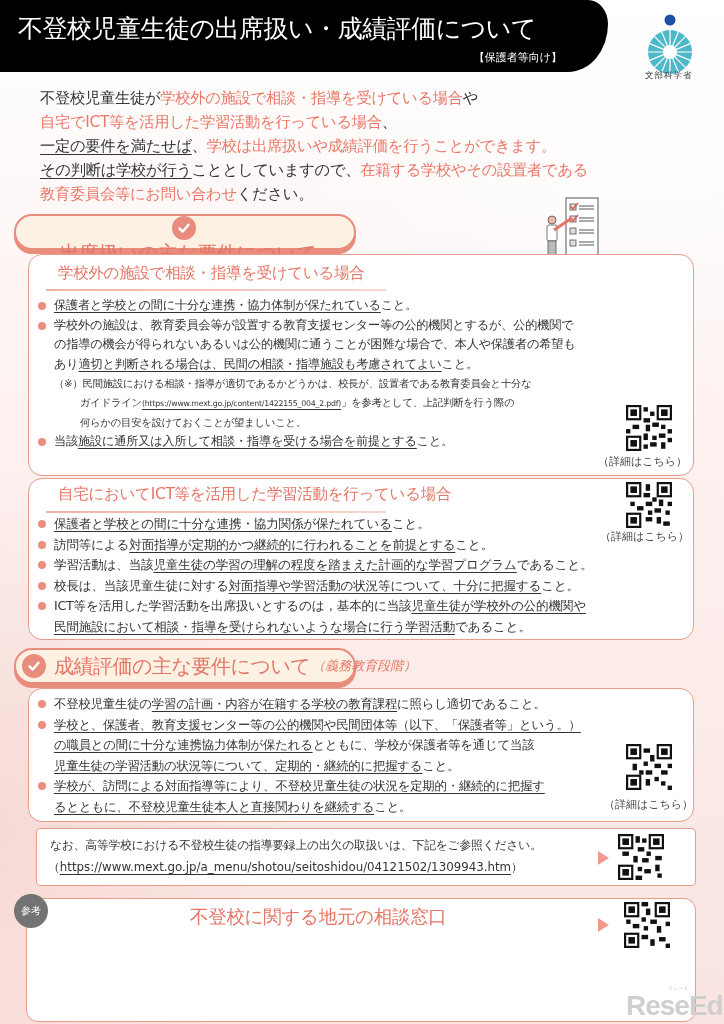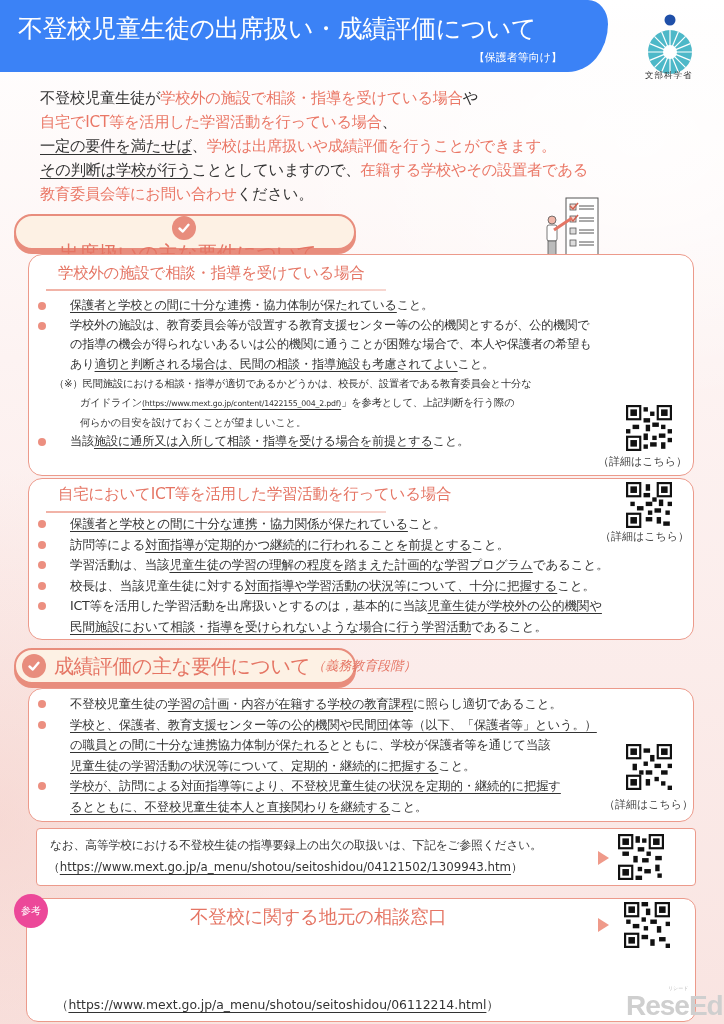--- a/index.html
+++ b/index.html
@@ -16,21 +16,21 @@
       radial-gradient(ellipse 520px 380px at 640px 140px, rgba(255,255,255,0.75), rgba(255,255,255,0) 70%),
       radial-gradient(ellipse 400px 500px at 0px 820px, rgba(240,190,180,0.35), rgba(255,255,255,0) 70%),
       linear-gradient(180deg, #ffffff 0%, #fdf3f2 35%, #f9e4e1 100%);
     z-index: 0;
   }
   .page { position: absolute; inset: 0; z-index: 1; }
 
   
   .title-banner {
     position: absolute; left: 0; top: 0; width: 608px; height: 72px;
-    background: #3b82f6;
+    background: #000000;
     border-bottom-right-radius: 60px 72px;
     border-top-right-radius: 30px 36px;
   }
   .title-text {
     position: absolute; left: 18px; top: 12px;
     font-size: 25px; color: #fff; letter-spacing: -0.5px; white-space: nowrap;
   }
   .title-sub {
     position: absolute; right: 46px; top: 50px;
     font-size: 11px; color: #fff; white-space: nowrap;
@@ -74,38 +74,38 @@
     letter-spacing: -0.3px;
   }
   .box-title-line { position: absolute; height: 1.5px; background: linear-gradient(90deg, #f1b2a6, #f7d6d0); }
 
   .bullets { position: absolute; font-size: 12.2px; line-height: 19.5px; color: #333; letter-spacing: -0.2px; }
   .bullet { position: relative; padding-left: 16px; }
   .bullet::before {
     content: ""; position: absolute; left: 0; top: 6px;
     width: 8px; height: 8px; border-radius: 50%; background: #ec8f80;
   }
-  .bullet .line { white-space: nowrap; display: block; margin-left: 16px; }
+  .bullet .line { white-space: nowrap; display: block; }
   .note { font-size: 10.3px; line-height: 19px; padding-left: 16px; }
   .note .line { white-space: nowrap; display: block; }
   .note .indent { padding-left: 26px; }
   .note .small { font-size: 7.8px; }
 
   .qr { position: absolute; width: 46px; height: 46px; }
   .qr-label { position: absolute; font-size: 11px; color: #444; white-space: nowrap; }
 
   .arrow-tri {
     position: absolute; width: 0; height: 0;
     border-top: 7px solid transparent; border-bottom: 7px solid transparent;
     border-left: 11px solid #ef9a8a;
   }
 
   .ref-badge {
     position: absolute; left: 14px; top: 894px; width: 34px; height: 34px; border-radius: 50%;
-    background: #ec4899; color: #fff; font-size: 10px;
+    background: #737373; color: #fff; font-size: 10px;
     display: flex; align-items: center; justify-content: center;
   }
 
   .watermark { position: absolute; left: 626px; top: 990px; font-size: 28px; font-weight: bold; color: #cfcfcf; letter-spacing: -1px; font-family: "Liberation Sans", sans-serif; }
   .watermark-small { position: absolute; left: 668px; top: 985px; font-size: 5px; color: #bbb; }
 </style>
 </head>
 <body>
 
 <div class="bg-layer"></div>
@@ -383,23 +383,20 @@
         <rect x="12" y="16" width="3" height="2"></rect>
         <rect x="17" y="14" width="2" height="3"></rect>
         <rect x="18" y="18" width="2" height="2"></rect>
         <rect x="8" y="19" width="3" height="2"></rect>
       </g>
   </svg>
 
   <div class="box" style="left:26px;top:898px;width:670px;height:124px;border-radius:12px;"></div>
   <div class="ref-badge">参考</div>
   <div style="position:absolute;left:190px;top:904px;font-size:18.5px;color:#e57564;white-space:nowrap;letter-spacing:-0.3px;">不登校に関する地元の相談窓口</div>
-  <div style="position:absolute;left:56px;top:997px;font-size:12.4px;white-space:nowrap;">
-    <span>（</span><a class="ul" style="color:#333;">https://www.mext.go.jp/a_menu/shotou/seitoshidou/06112214.html</a><span>）</span>
-  </div>
   <div class="arrow-tri" style="left:598px;top:918px;"></div>
   <svg class="qr" style="left:624px;top:902px;" viewBox="0 0 21 21">
     <rect width="21" height="21" fill="#fff"></rect>
     <g fill="#111">
         <rect x="0" y="0" width="7" height="7"></rect>
         <rect x="14" y="0" width="7" height="7"></rect>
         <rect x="0" y="14" width="7" height="7"></rect>
       </g>
     <g fill="#fff">
         <rect x="1" y="1" width="5" height="5"></rect>

